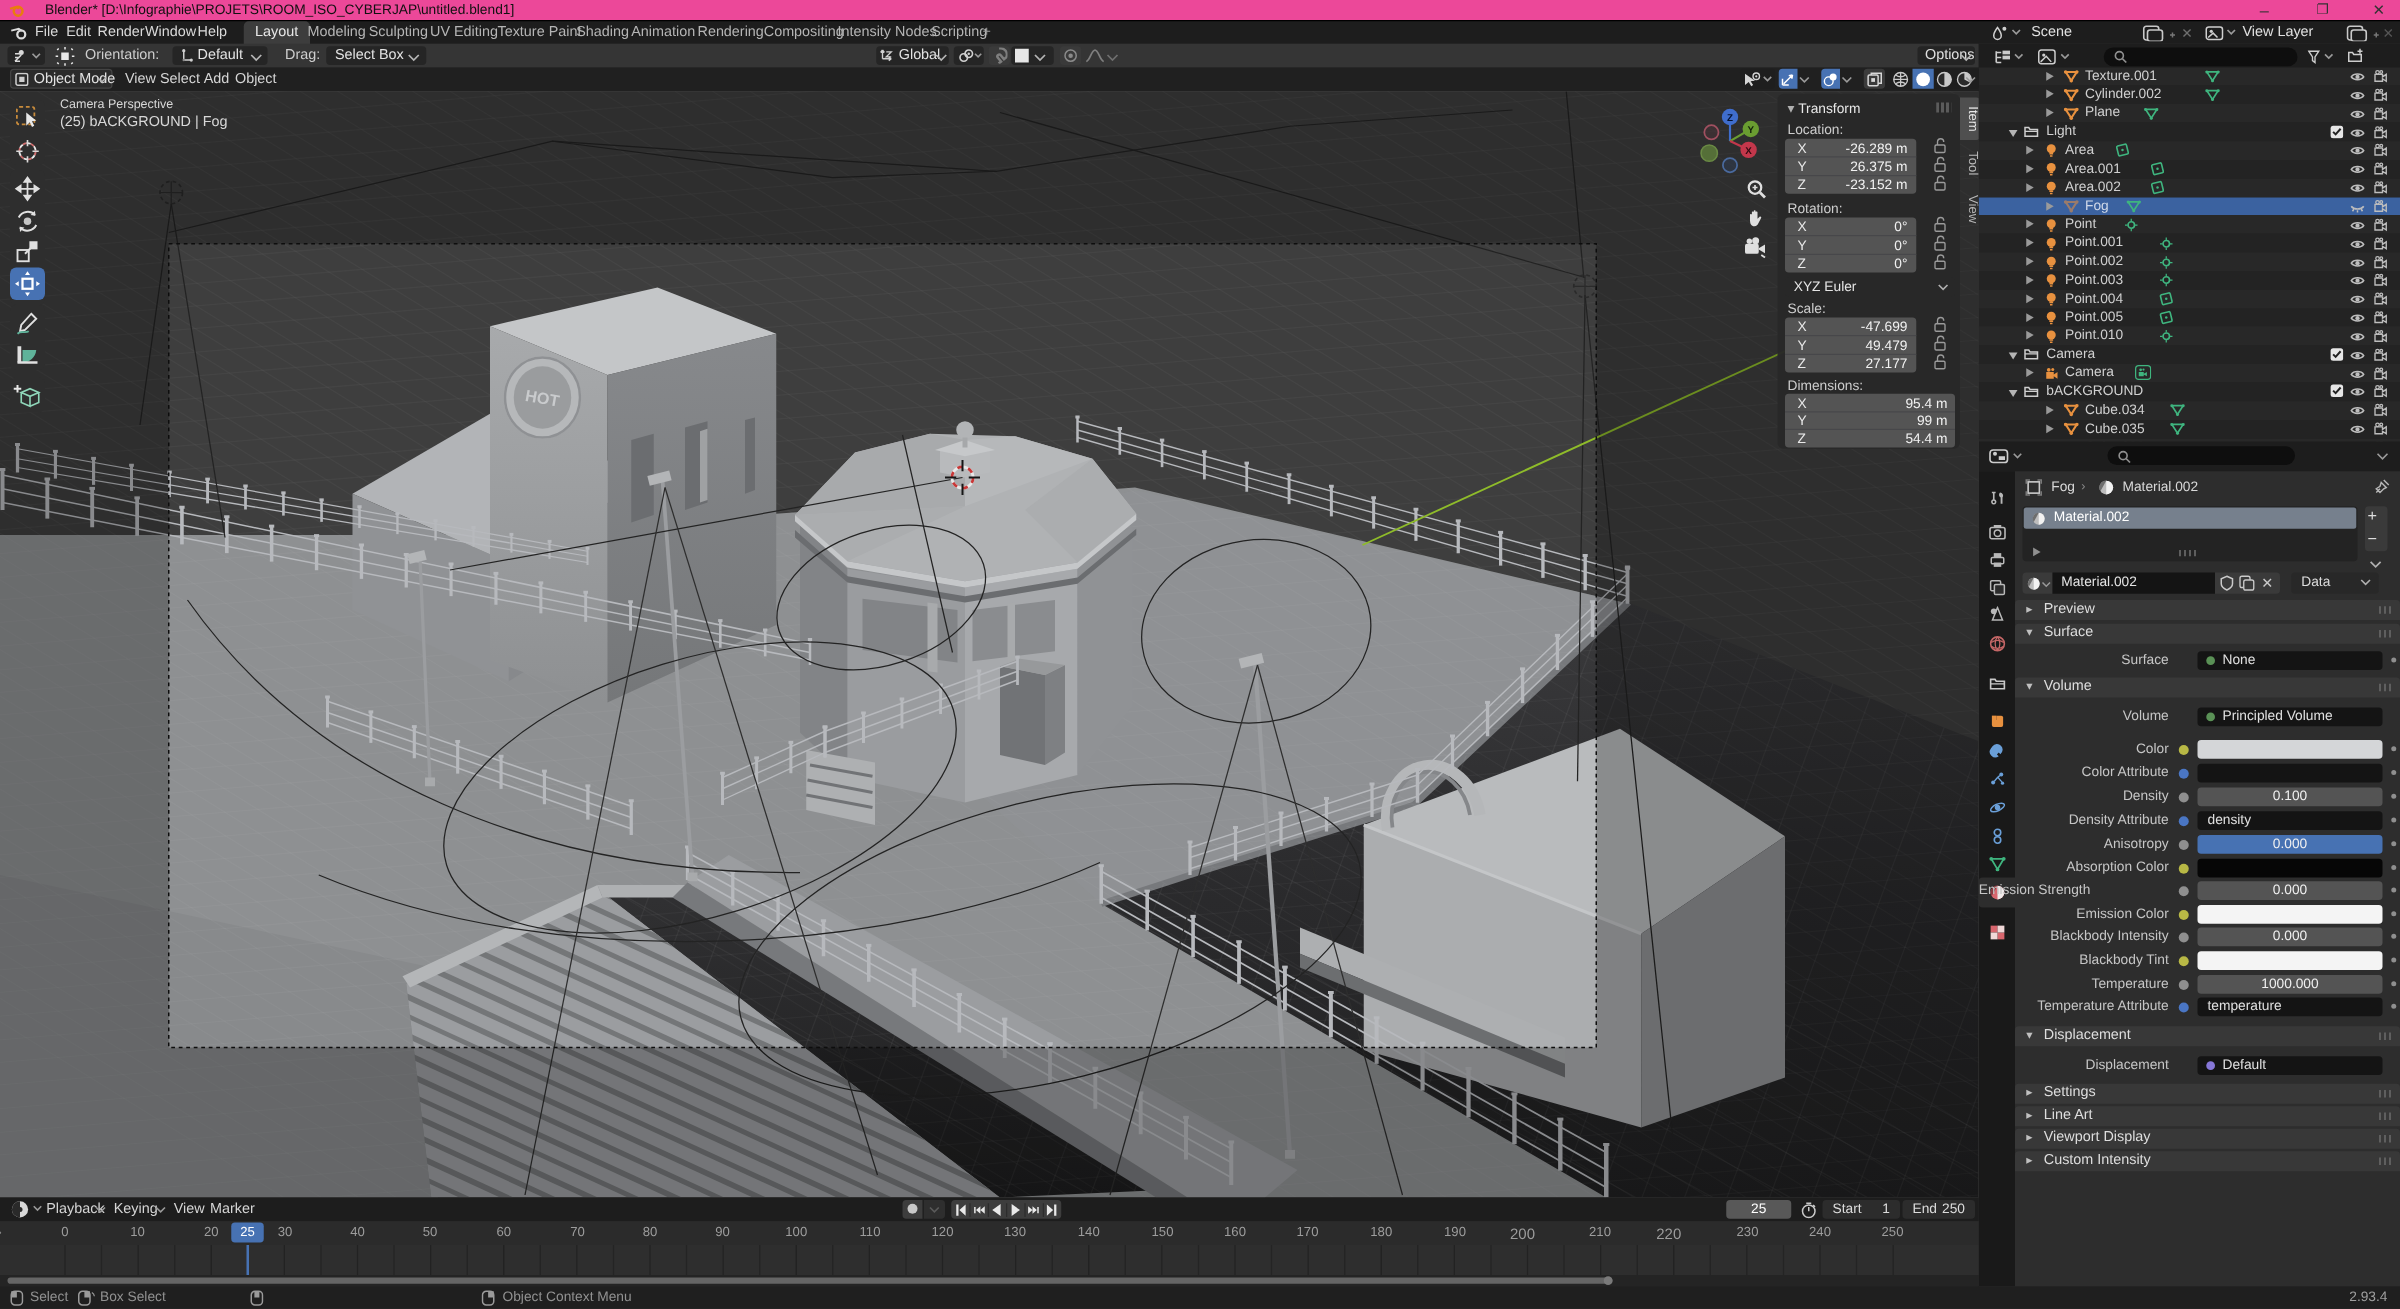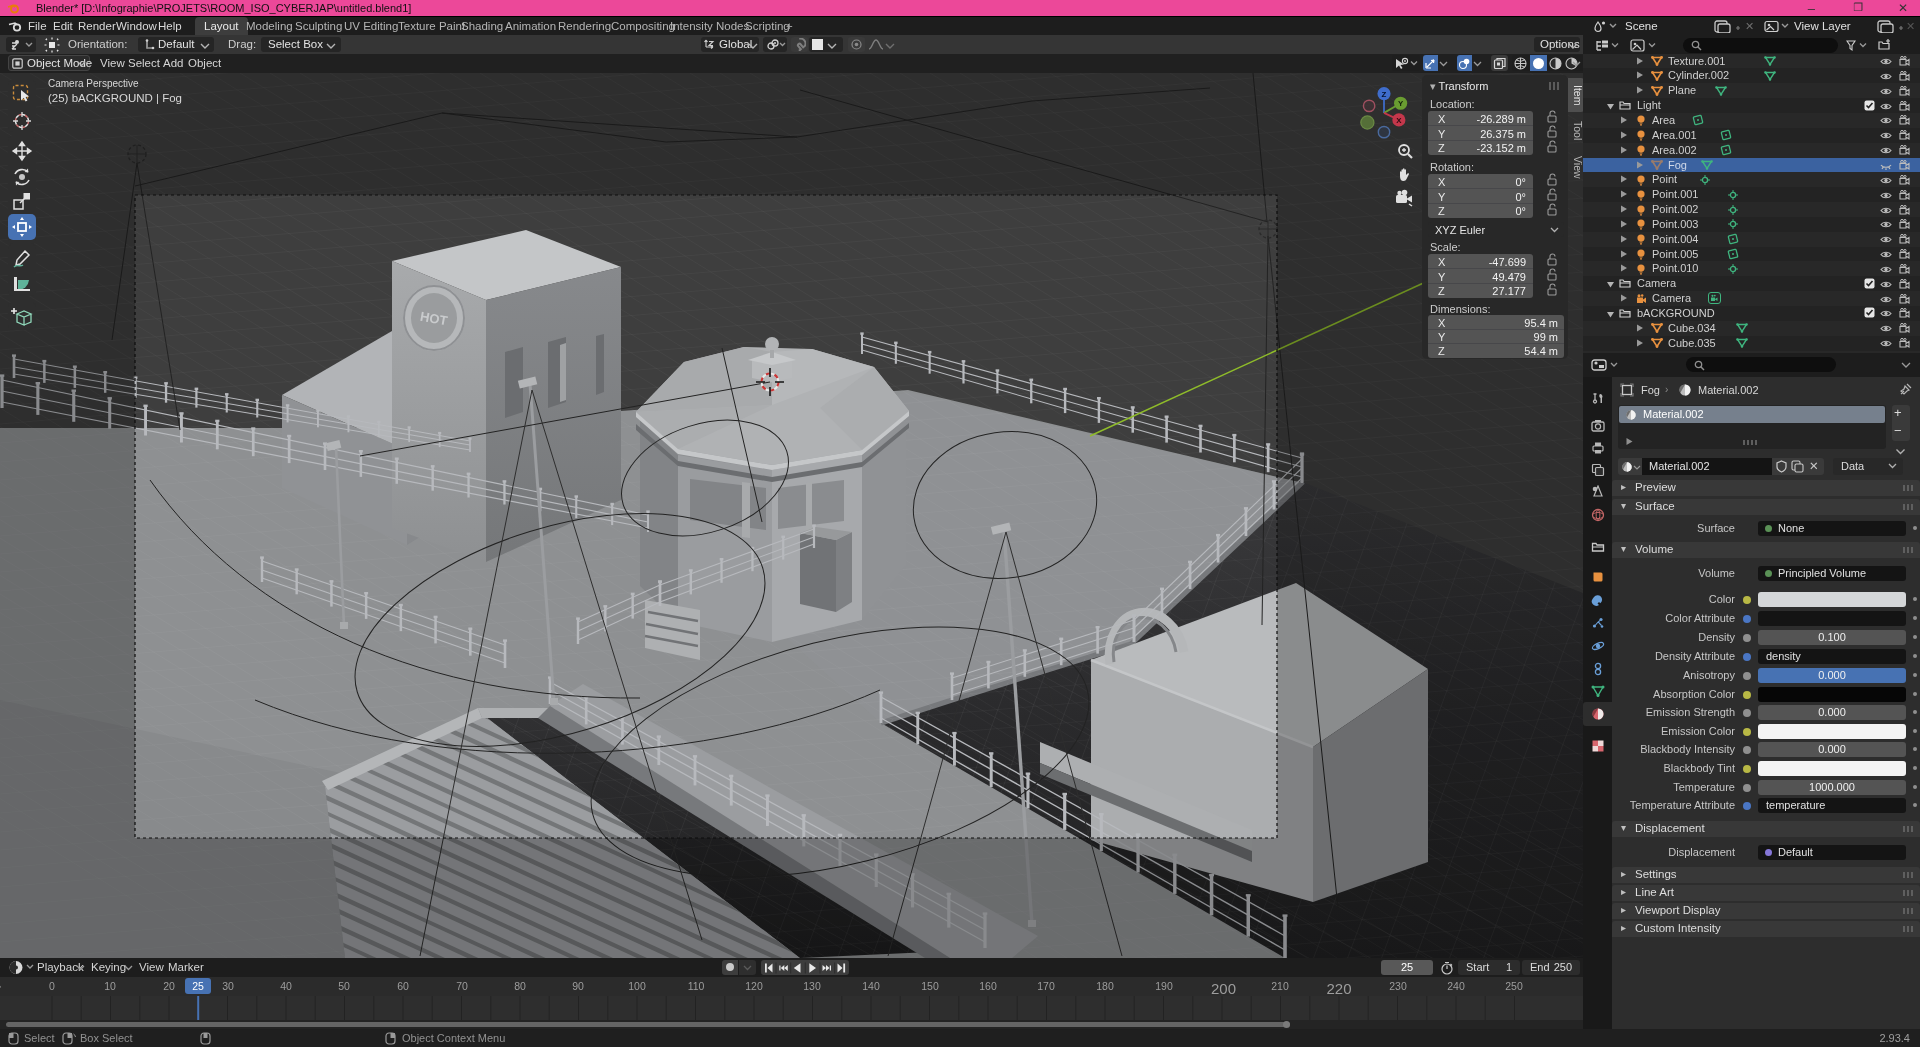--- a/index.html
+++ b/index.html
@@ -1170,23 +1170,23 @@
       <span style="position:absolute;left:623px;top:3px;width:28px;text-align:center;color:#9d9d9d;font-size:10.5px">100</span>
       <span style="position:absolute;left:682px;top:3px;width:28px;text-align:center;color:#9d9d9d;font-size:10.5px">110</span>
       <span style="position:absolute;left:740px;top:3px;width:28px;text-align:center;color:#9d9d9d;font-size:10.5px">120</span>
       <span style="position:absolute;left:798px;top:3px;width:28px;text-align:center;color:#9d9d9d;font-size:10.5px">130</span>
       <span style="position:absolute;left:857px;top:3px;width:28px;text-align:center;color:#9d9d9d;font-size:10.5px">140</span>
       <span style="position:absolute;left:916px;top:3px;width:28px;text-align:center;color:#9d9d9d;font-size:10.5px">150</span>
       <span style="position:absolute;left:974px;top:3px;width:28px;text-align:center;color:#9d9d9d;font-size:10.5px">160</span>
       <span style="position:absolute;left:1032px;top:3px;width:28px;text-align:center;color:#9d9d9d;font-size:10.5px">170</span>
       <span style="position:absolute;left:1091px;top:3px;width:28px;text-align:center;color:#9d9d9d;font-size:10.5px">180</span>
       <span style="position:absolute;left:1150px;top:3px;width:28px;text-align:center;color:#9d9d9d;font-size:10.5px">190</span>
-      <span style="position:absolute;left:1208px;top:3px;width:28px;text-align:right;color:#9d9d9d;font-size:15px">200</span>
+      <span style="position:absolute;left:1208px;top:3px;width:28px;text-align:left;color:#9d9d9d;font-size:12px">200</span>
       <span style="position:absolute;left:1266px;top:3px;width:28px;text-align:center;color:#9d9d9d;font-size:10.5px">210</span>
-      <span style="position:absolute;left:1325px;top:3px;width:28px;text-align:center;color:#9d9d9d;font-size:15px">220</span>
+      <span style="position:absolute;left:1325px;top:3px;width:28px;text-align:left;color:#9d9d9d;font-size:12px">220</span>
       <span style="position:absolute;left:1384px;top:3px;width:28px;text-align:center;color:#9d9d9d;font-size:10.5px">230</span>
       <span style="position:absolute;left:1442px;top:3px;width:28px;text-align:center;color:#9d9d9d;font-size:10.5px">240</span>
       <span style="position:absolute;left:1500px;top:3px;width:28px;text-align:center;color:#9d9d9d;font-size:10.5px">250</span>
       <div style="position:absolute;left:185px;top:1px;width:26px;height:16px;background:#4772b3;border-radius:3px;color:#fff;font-size:10.5px;text-align:center;line-height:16px">25</div>
   </div>
   <div id="tl-track" class="abs"><svg width="1583" height="24" viewBox="0 0 1583 24">
         <line x1="52.0" y1="0" x2="52.0" y2="24" stroke="#222222" stroke-width="1"></line>
         <line x1="81.2" y1="0" x2="81.2" y2="24" stroke="#242424" stroke-width="1"></line>
         <line x1="110.5" y1="0" x2="110.5" y2="24" stroke="#222222" stroke-width="1"></line>
         <line x1="139.8" y1="0" x2="139.8" y2="24" stroke="#242424" stroke-width="1"></line>
@@ -1895,21 +1895,21 @@
 <div class="abs" style="left:175px;top:296px;width:148px;height:15px;background:#141414;border-radius:3px;color:#e0e0e0;font-size:11px;line-height:15px;padding-left:8px">density</div>
 <div class="abs" style="left:330px;top:301px;width:4px;height:4px;border-radius:50%;background:#8f8f8f"></div>
 <div class="abs" style="left:0px;top:316px;width:152px;text-align:right;color:#c6c6c6;font-size:11px">Anisotropy</div>
 <div class="abs" style="left:160px;top:319px;width:8px;height:8px;border-radius:50%;background:#8f8f8f"></div>
 <div class="abs" style="left:175px;top:315px;width:148px;height:15px;background:#4772b3;border-radius:3px;color:#f0f0f0;font-size:11px;text-align:center;line-height:15px">0.000</div>
 <div class="abs" style="left:330px;top:320px;width:4px;height:4px;border-radius:50%;background:#8f8f8f"></div>
 <div class="abs" style="left:0px;top:335px;width:152px;text-align:right;color:#c6c6c6;font-size:11px">Absorption Color</div>
 <div class="abs" style="left:160px;top:338px;width:8px;height:8px;border-radius:50%;background:#b8b845"></div>
 <div class="abs" style="left:175px;top:334px;width:148px;height:15px;background:#060606;border-radius:3px"></div>
 <div class="abs" style="left:330px;top:339px;width:4px;height:4px;border-radius:50%;background:#8f8f8f"></div>
-<div class="abs" style="left:0px;top:353px;width:152px;text-align:right;color:#c6c6c6;font-size:11px">Emission Strength</div>
+<div class="abs" style="left:0px;top:353px;width:152px;text-align:left;color:#c6c6c6;font-size:11px">Emission Strength</div>
 <div class="abs" style="left:160px;top:356px;width:8px;height:8px;border-radius:50%;background:#8f8f8f"></div>
 <div class="abs" style="left:175px;top:352px;width:148px;height:15px;background:#545454;border-radius:3px;color:#f0f0f0;font-size:11px;text-align:center;line-height:15px">0.000</div>
 <div class="abs" style="left:330px;top:357px;width:4px;height:4px;border-radius:50%;background:#8f8f8f"></div>
 <div class="abs" style="left:0px;top:372px;width:152px;text-align:right;color:#c6c6c6;font-size:11px">Emission Color</div>
 <div class="abs" style="left:160px;top:375px;width:8px;height:8px;border-radius:50%;background:#b8b845"></div>
 <div class="abs" style="left:175px;top:371px;width:148px;height:15px;background:#f4f4f4;border-radius:3px"></div>
 <div class="abs" style="left:330px;top:376px;width:4px;height:4px;border-radius:50%;background:#8f8f8f"></div>
 <div class="abs" style="left:0px;top:390px;width:152px;text-align:right;color:#c6c6c6;font-size:11px">Blackbody Intensity</div>
 <div class="abs" style="left:160px;top:393px;width:8px;height:8px;border-radius:50%;background:#8f8f8f"></div>
 <div class="abs" style="left:175px;top:389px;width:148px;height:15px;background:#545454;border-radius:3px;color:#f0f0f0;font-size:11px;text-align:center;line-height:15px">0.000</div>

